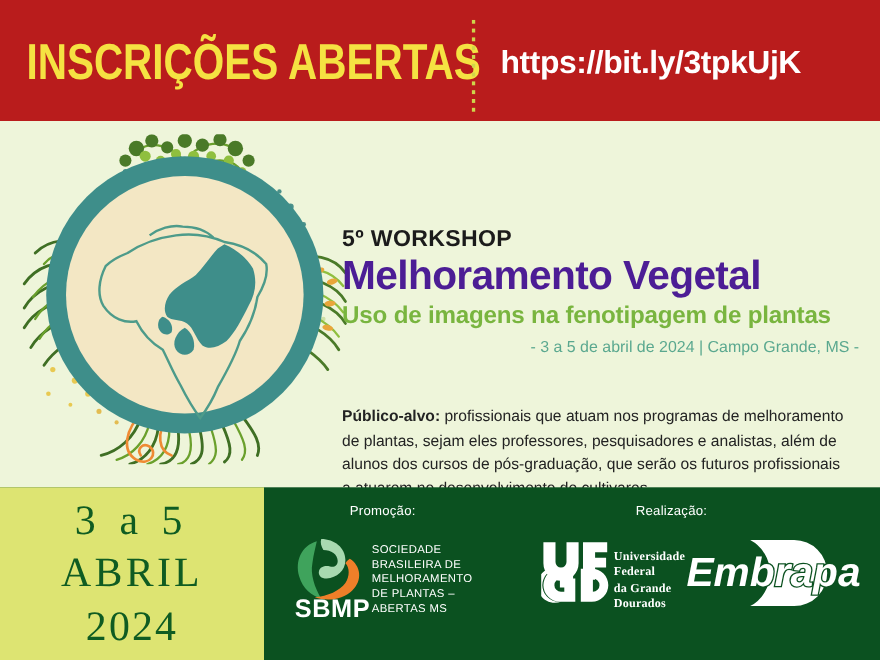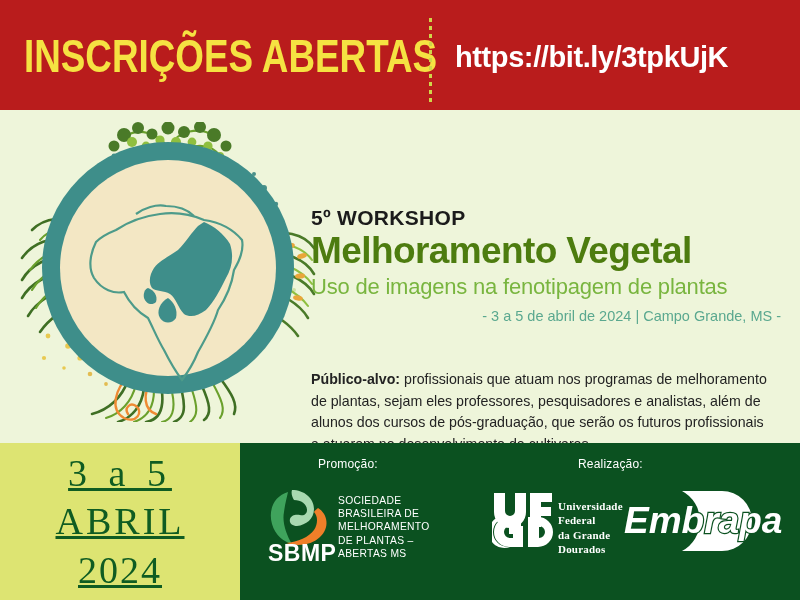--- a/index.html
+++ b/index.html
@@ -63,25 +63,25 @@
   }
   .globe-svg{display:block;width:300px;height:300px;}
 
   
   .title-block{position:absolute;left:311px;top:96px;width:470px;}
   .kicker{
     color:#1b1b1b;font-size:21px;font-weight:bold;letter-spacing:.3px;
     margin:0 0 2px 0;line-height:1.1;
   }
   .title-main{
-    color:#4d7c0f;font-size:37px;font-weight:bold;letter-spacing:-.6px;
+    color:#4c1d95;font-size:37px;font-weight:bold;letter-spacing:-.6px;
     margin:0;line-height:1.08;
   }
   .title-sub{
-    color:#79b53f;font-size:22px;font-weight:normal;letter-spacing:-.2px;
+    color:#79b53f;font-size:22px;font-weight:bold;letter-spacing:-.2px;
     margin:3px 0 0 0;line-height:1.15;
   }
   .title-date{
     color:#5aa88f;font-size:14.5px;margin:9px 0 14px 0;line-height:1.2;text-align:right;
   }
 
   .audience{
     position:absolute;left:311px;top:245px;width:462px;
     color:#232323;font-size:14.2px;line-height:1.52;
   }
@@ -98,21 +98,20 @@
     display:flex;flex-direction:column;
     align-items:center;justify-content:center;
   }
   .date-line{
     font-family:"Liberation Serif", serif;
     color:#0f5c22;
     font-size:38px;
     line-height:1.28;
     letter-spacing:2px;
     white-space:nowrap;
-    text-decoration:underline;
   }
   .date-line.l1{letter-spacing:6px;}
   .date-line.l2{letter-spacing:3px;}
 
   .org-label{
     position:absolute;color:#ffffff;font-size:12px;letter-spacing:.2px;
   }
   .promo-label{left:318px;top:14px;}
   .real-label{left:578px;top:14px;}
 

